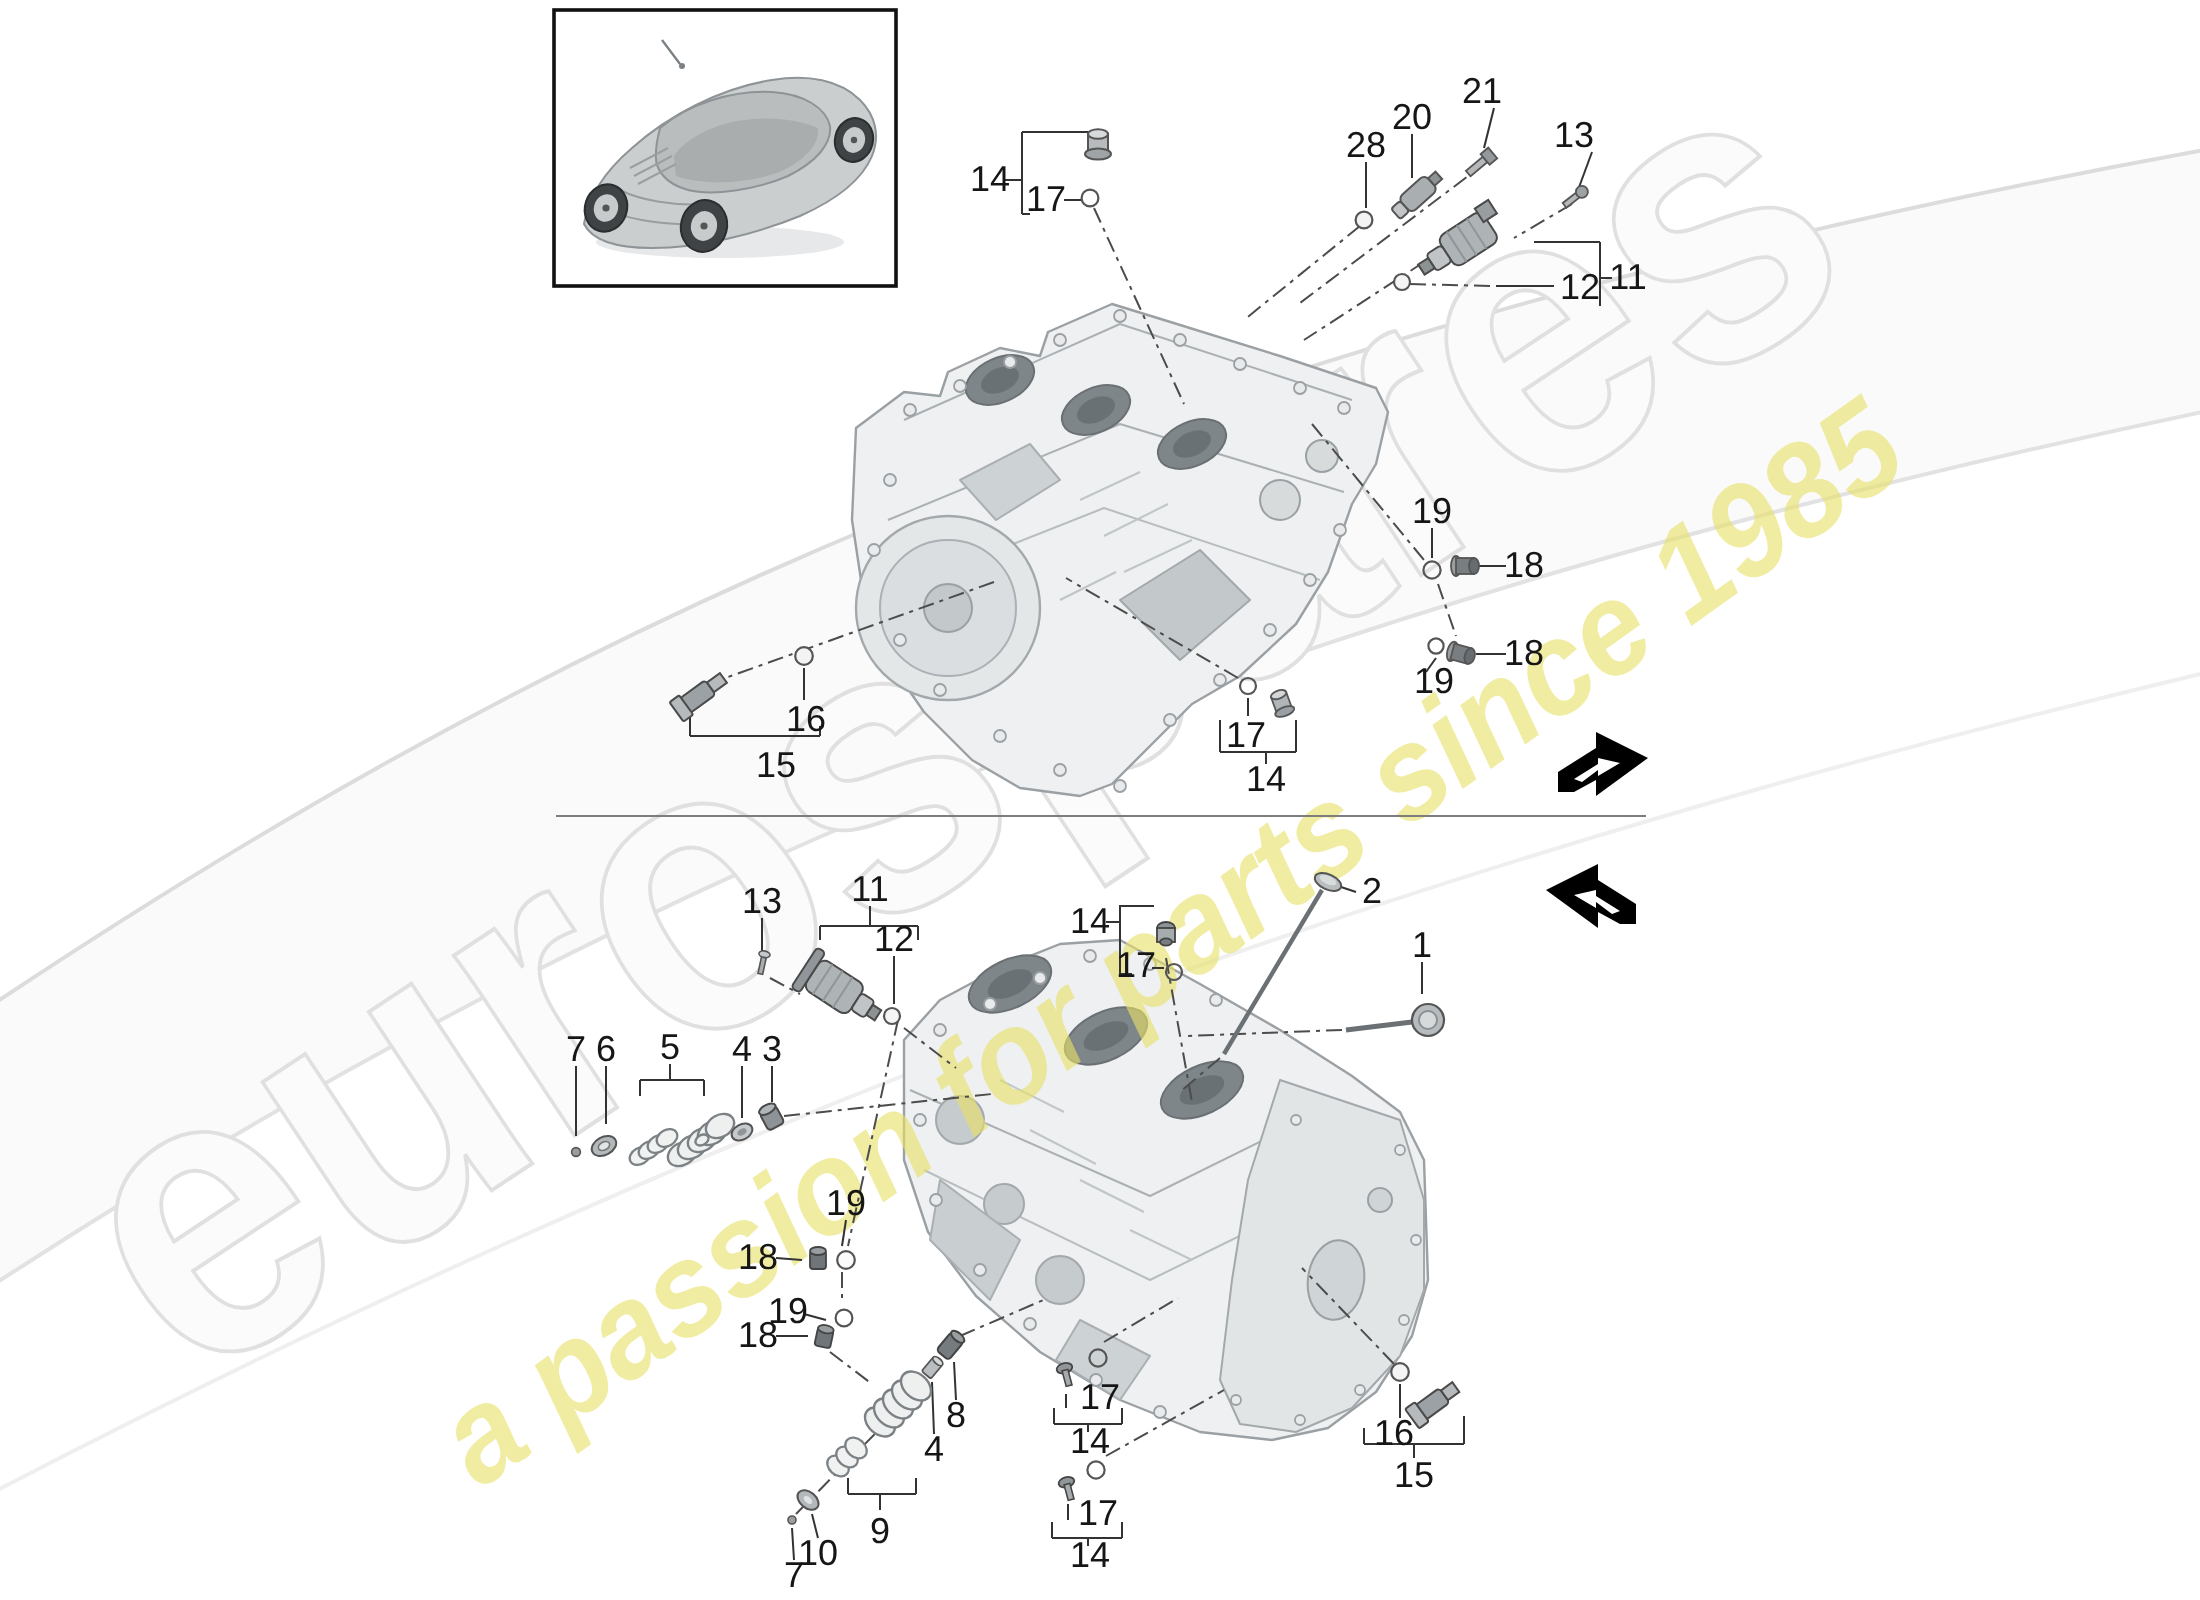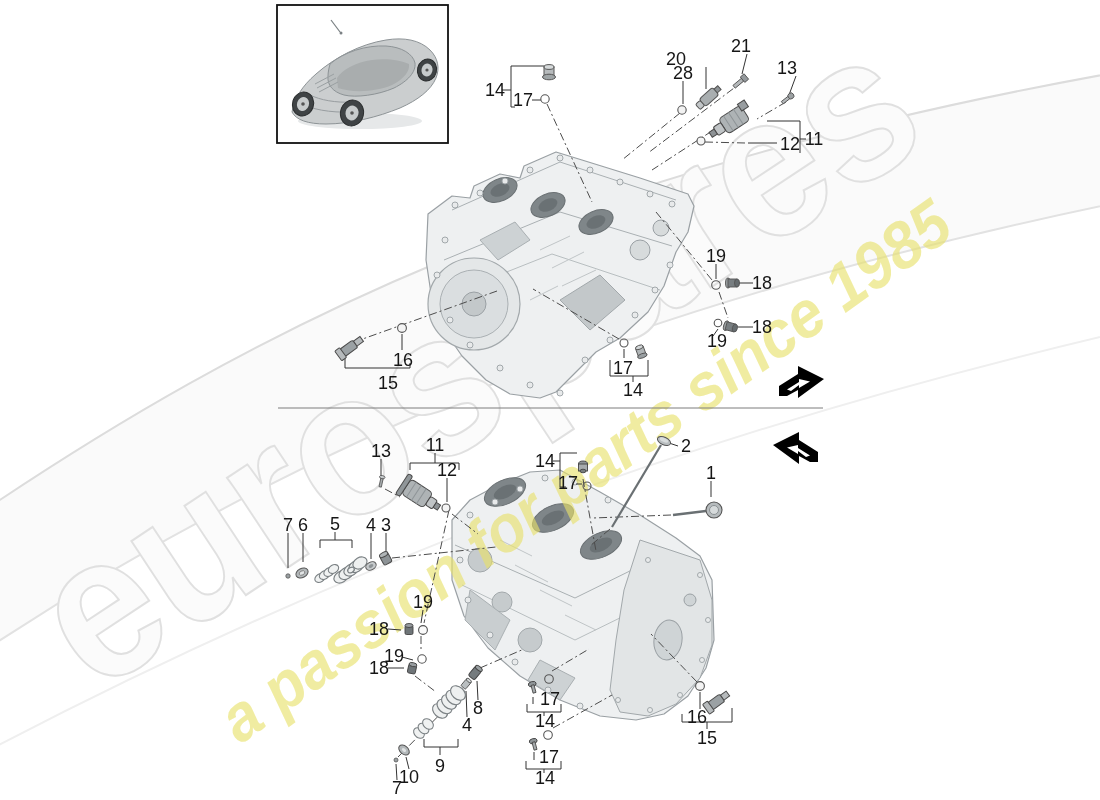--- a/index.html
+++ b/index.html
@@ -396,21 +396,21 @@
         <circle cx="427" cy="70" r="1.6" fill="#555"></circle>
       </g>
     </g>
   </g>
 </svg>
 
 <div id="callouts">
       <div class="callout" style="left: 495px; top: 90px;">14</div>
       <div class="callout" style="left: 523px; top: 100px;">17</div>
       <div class="callout" style="left: 683px; top: 73px;">28</div>
-      <div class="callout" style="left: 676px; top: 59px;">20</div>
+      <div class="callout" style="left: 706px; top: 59px;">20</div>
       <div class="callout" style="left: 741px; top: 46px;">21</div>
       <div class="callout" style="left: 787px; top: 68px;">13</div>
       <div class="callout" style="left: 790px; top: 144px;">12</div>
       <div class="callout" style="left: 814px; top: 139px;">11</div>
       <div class="callout" style="left: 716px; top: 256px;">19</div>
       <div class="callout" style="left: 762px; top: 283px;">18</div>
       <div class="callout" style="left: 762px; top: 327px;">18</div>
       <div class="callout" style="left: 717px; top: 341px;">19</div>
       <div class="callout" style="left: 403px; top: 360px;">16</div>
       <div class="callout" style="left: 388px; top: 383px;">15</div>

